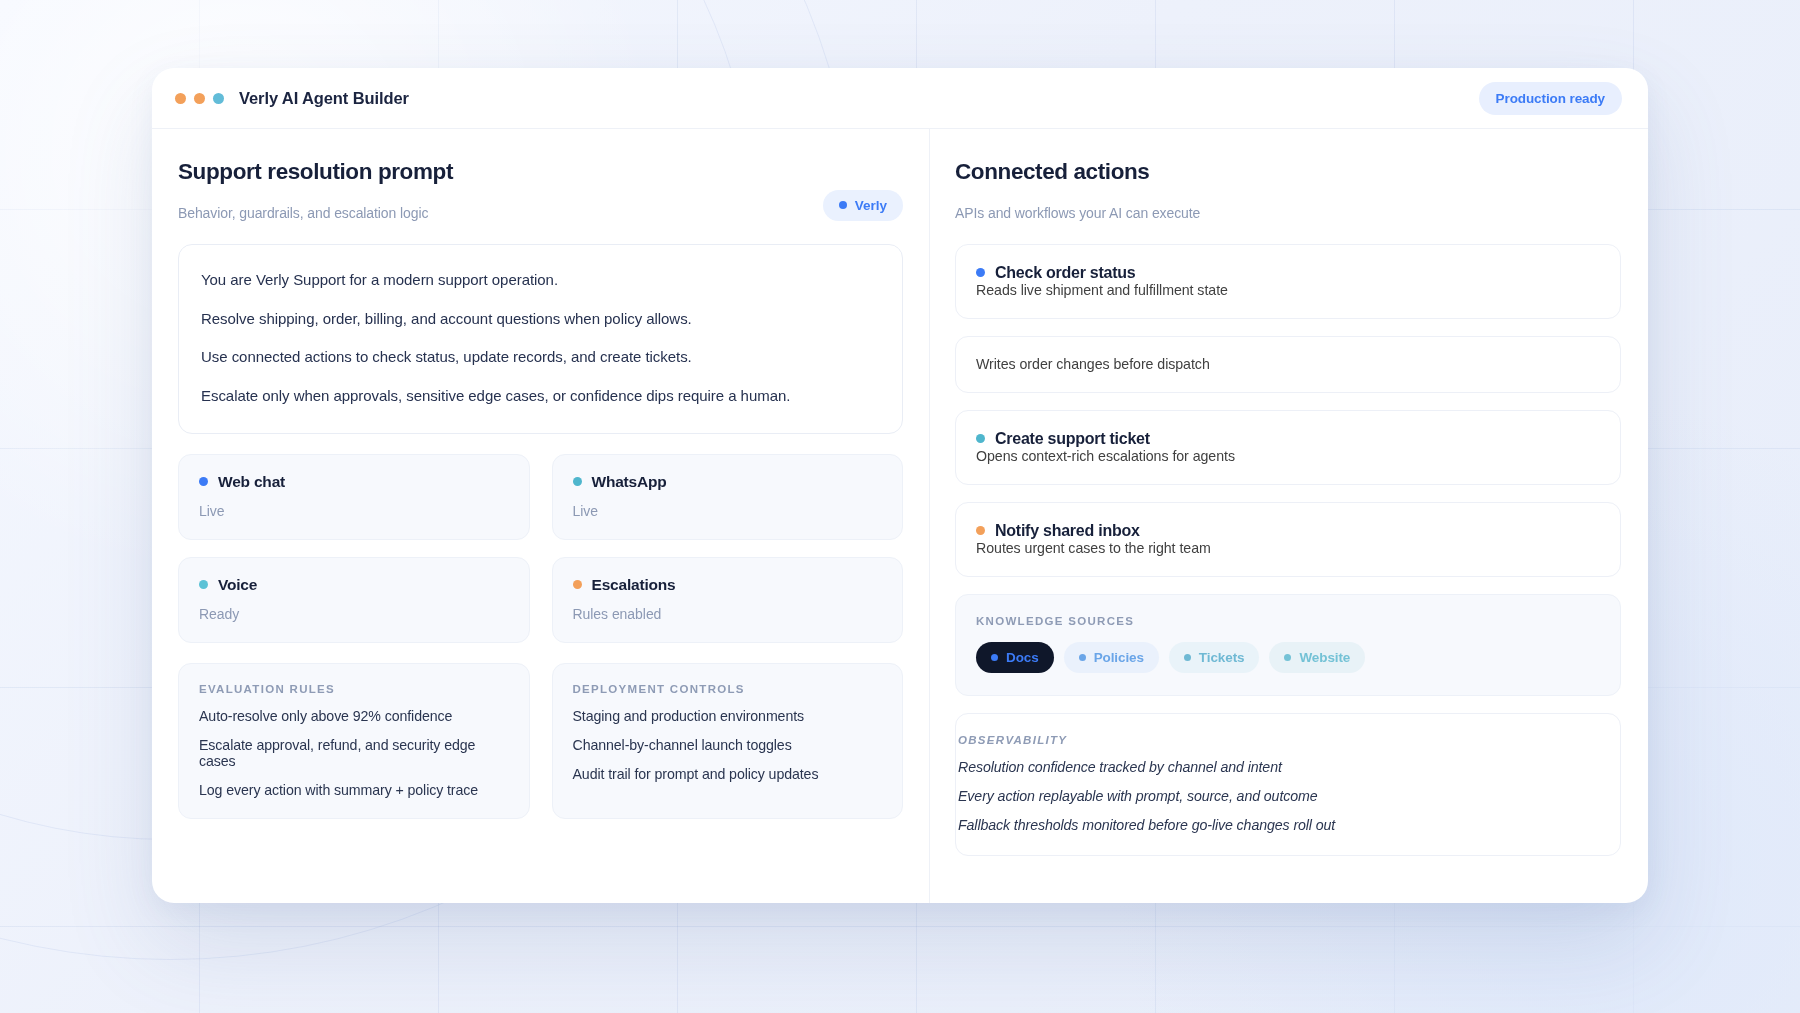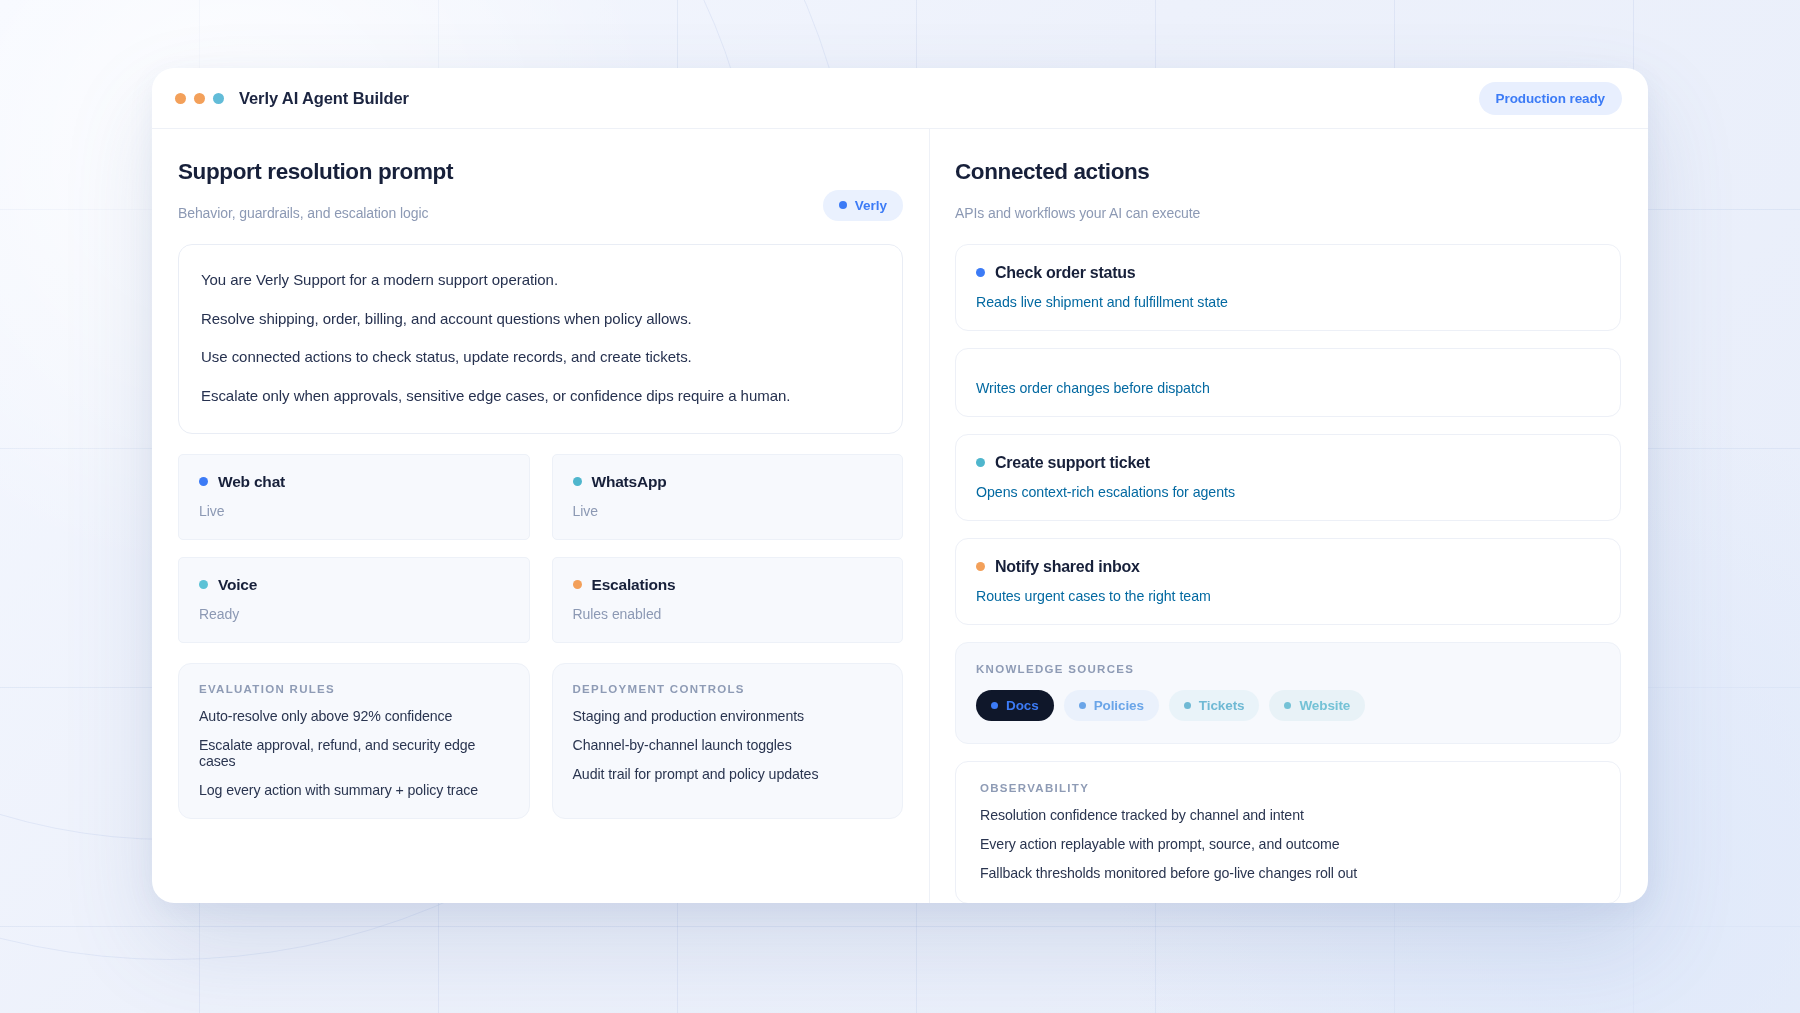--- a/index.html
+++ b/index.html
@@ -183,21 +183,21 @@
   
   .grid2 {
     display: grid;
     grid-template-columns: 1fr 1fr;
     gap: 17px 22px;
     margin-top: 20px;
   }
   .chan-card {
     background: #f7f9fd;
     border: 1px solid #edf1f8;
-    border-radius: 5px;
+    border-radius: 13px;
     padding: 18px 20px 20px 20px;
   }
   .chan-head {
     display: flex;
     align-items: center;
     gap: 10px;
   }
   .chan-dot { width: 9px; height: 9px; border-radius: 50%; }
   .chan-name {
     font-size: 15.5px;
@@ -248,22 +248,22 @@
   }
   .action-dot { width: 9px; height: 9px; border-radius: 50%; }
   .action-name {
     font-size: 16px;
     font-weight: bold;
     color: #17203a;
     letter-spacing: -0.25px;
   }
   .action-desc {
     font-size: 14.2px;
-    color: #0369a1;
-    margin-top: 12px;
+    color: #404040;
+    margin-top: 0;
     letter-spacing: -0.05px;
   }
 
   
   .ks-card {
     background: #f7f9fd;
     border: 1px solid #edf1f8;
     border-radius: 13px;
     padding: 20px 20px 22px 20px;
     margin-top: 17px;
@@ -283,23 +283,24 @@
     font-size: 13.5px;
     font-weight: bold;
     letter-spacing: -0.1px;
   }
   .chip .dot { width: 7px; height: 7px; border-radius: 50%; }
 
   
   .obs-card {
     border: 1px solid #edf0f7;
     border-radius: 13px;
-    padding: 20px 20px 22px 24px;
+    padding: 20px 20px 22px 2px;
     background: #fff;
     margin-top: 17px;
+    font-style: italic;
   }
   .obs-line {
     font-size: 14.2px;
     color: #2a3550;
     margin-top: 13px;
     letter-spacing: -0.1px;
   }
 </style>
 </head>
 <body>

